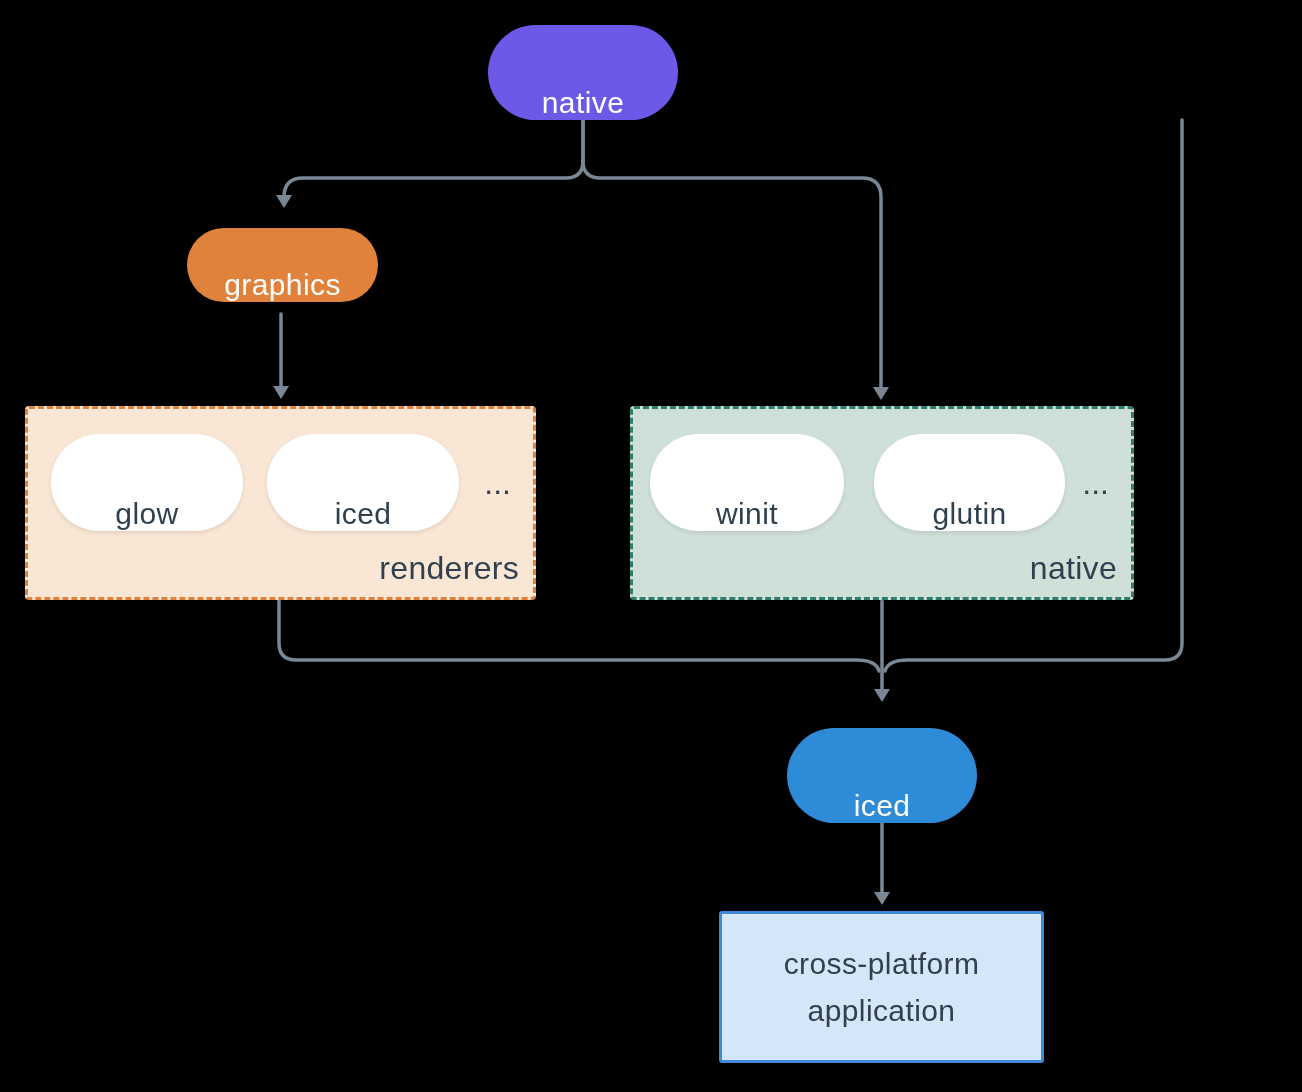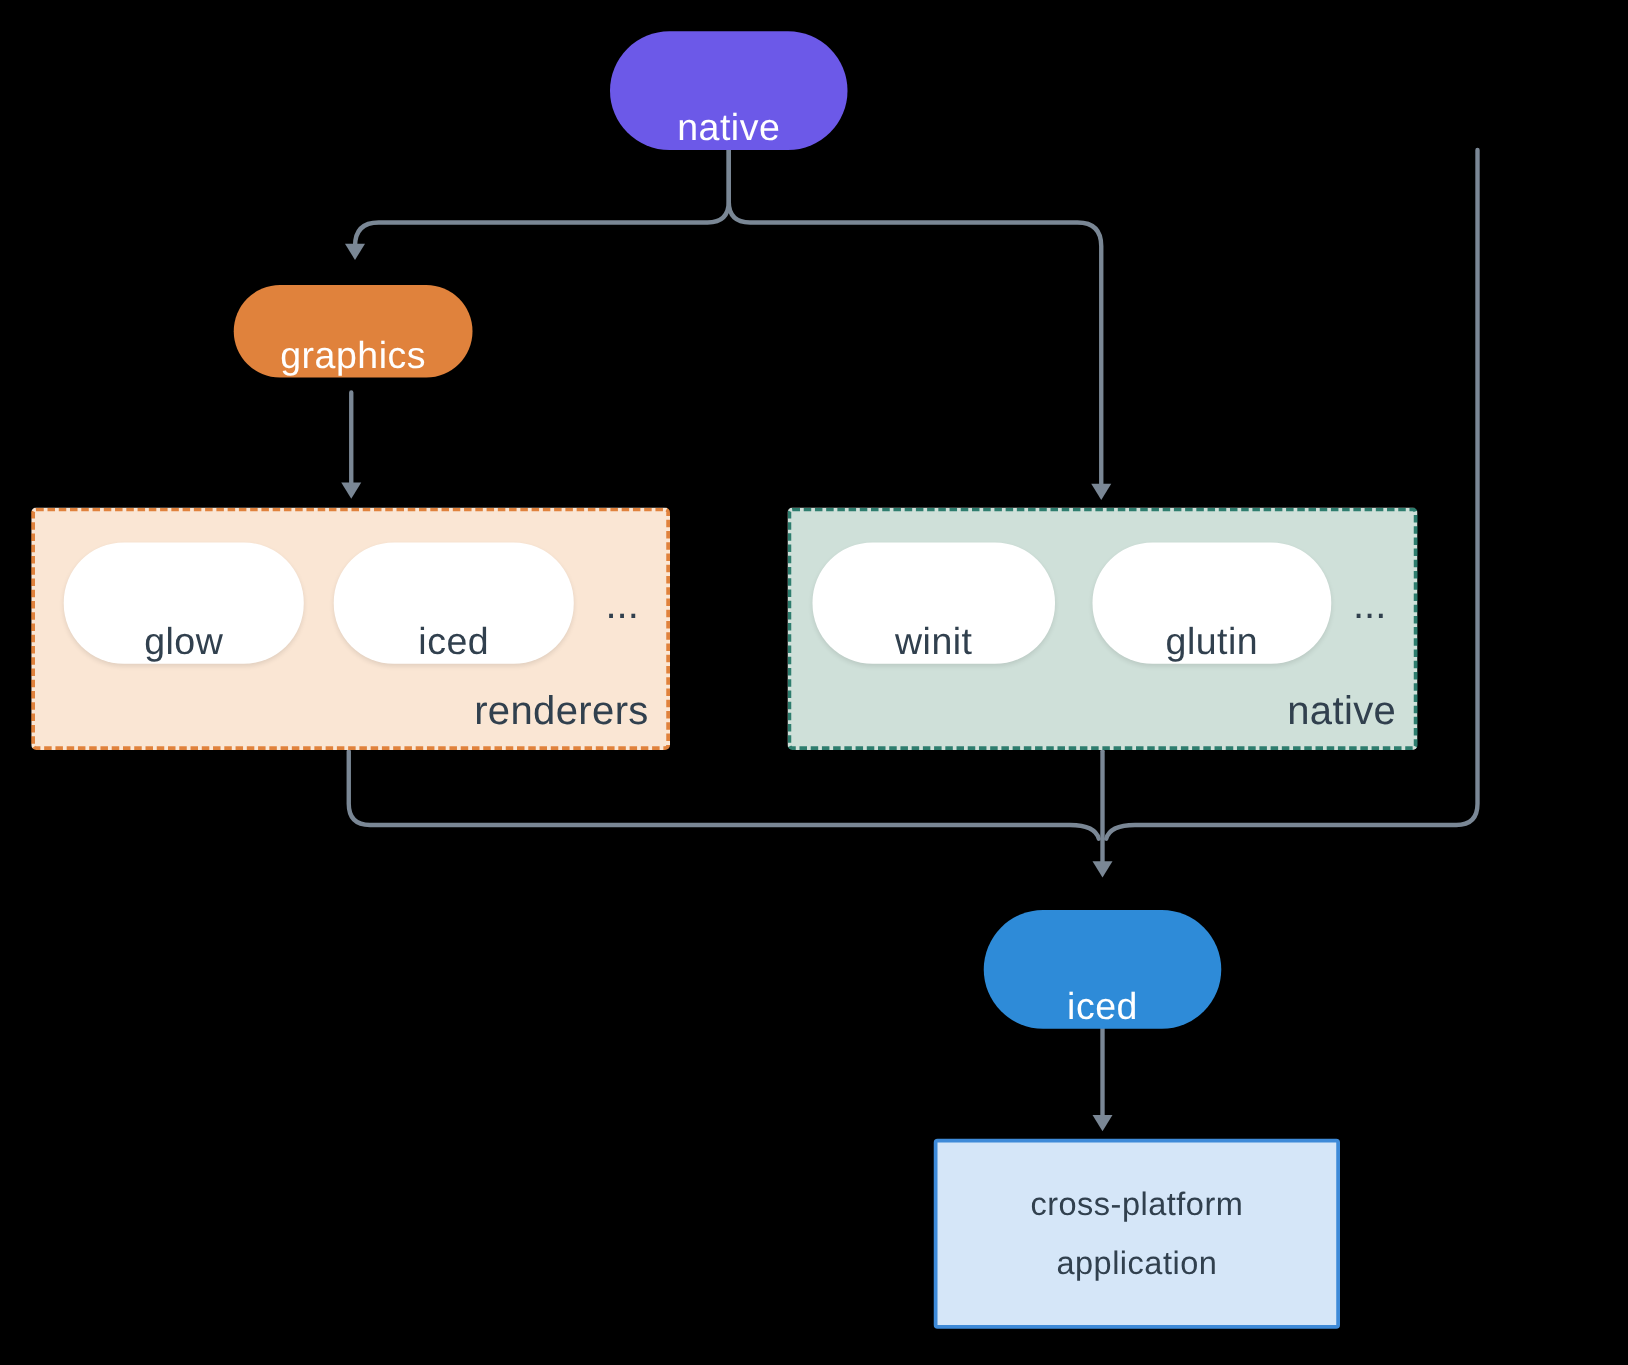--- a/index.html
+++ b/index.html
@@ -85,26 +85,25 @@
     width: 325px;
     height: 152px;
     box-sizing: border-box;
     background: var(--app-fill, #d5e6f8);
     border: 3px solid var(--app-border, #3e8ad8);
     border-radius: 3px;
     display: flex;
     align-items: center;
     justify-content: flex-end;
     text-align: center;
-    font-size: 26px;
+    font-size: 30px;
     line-height: 47px;
     letter-spacing: 0.4px;
     color: var(--text-dark, #31404e);
     padding: 0 20px;
-    margin-left: 28px;
   }
 </style>
 </head>
 <body>
 
 <div class="canvas">
 
   <svg class="edges" viewBox="0 0 1302 1092">
 
     <path class="edge" d="M 583 120 V 161 Q 583 178 566 178 H 303 Q 284 178 284 197"></path>

